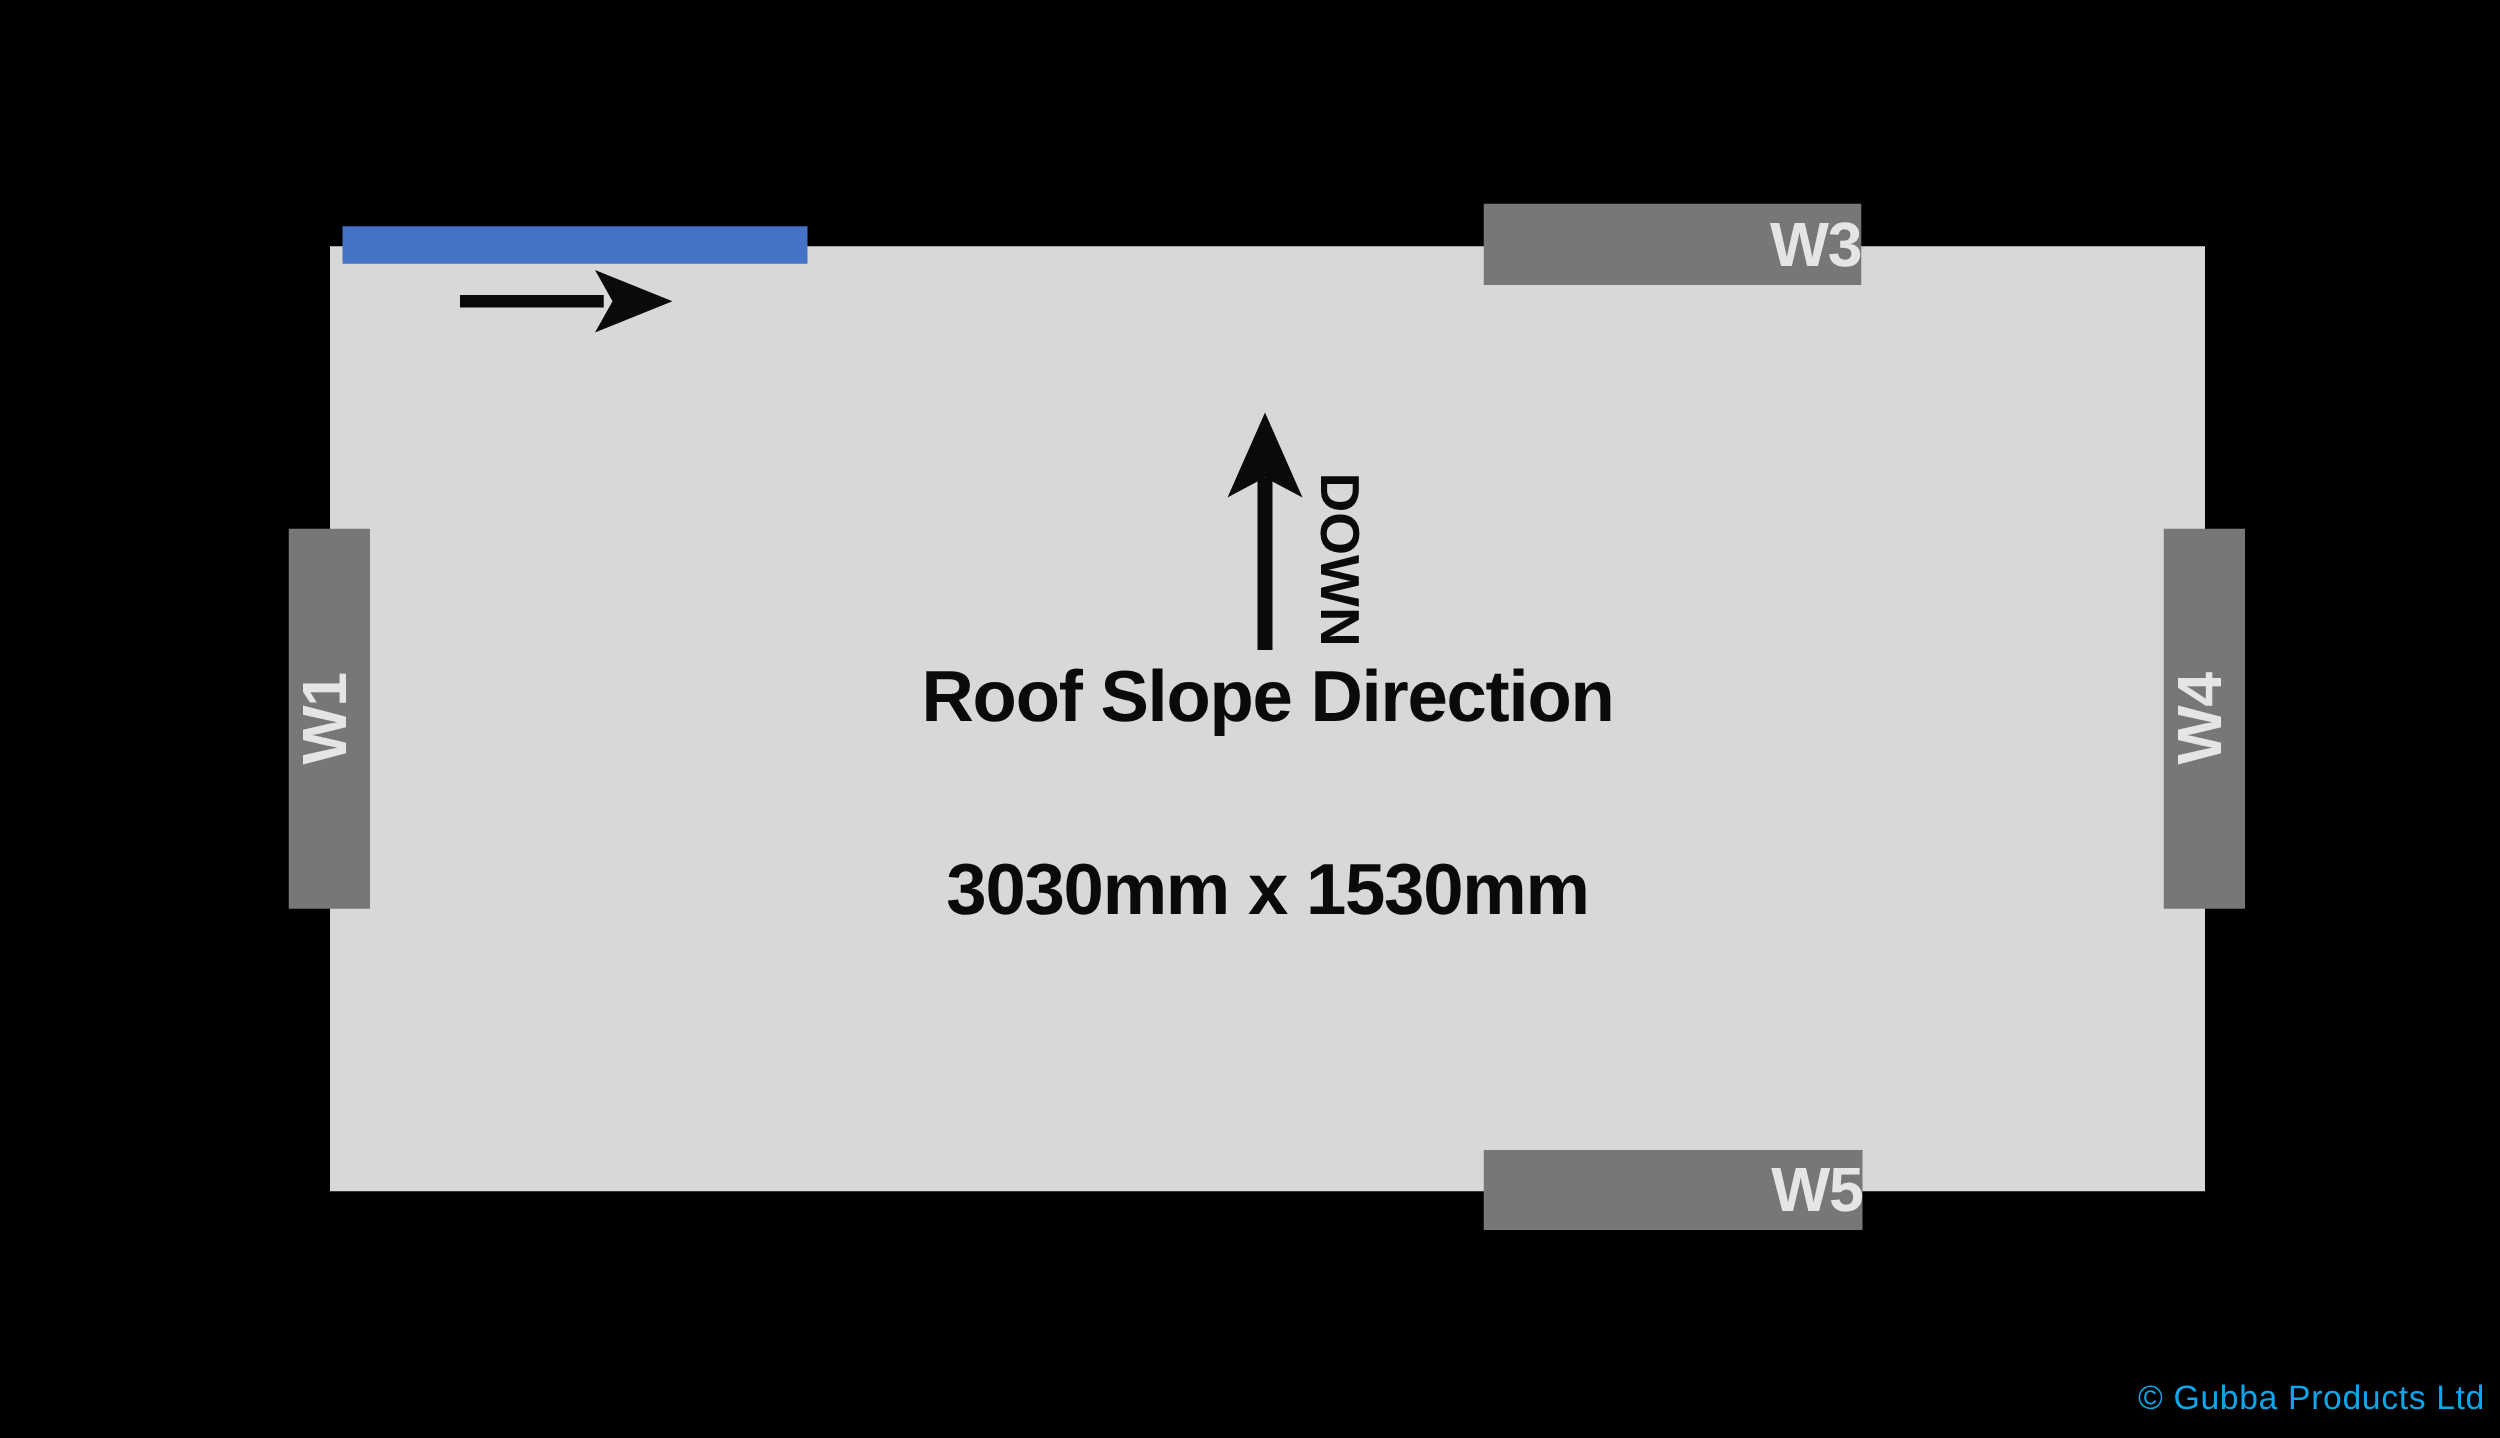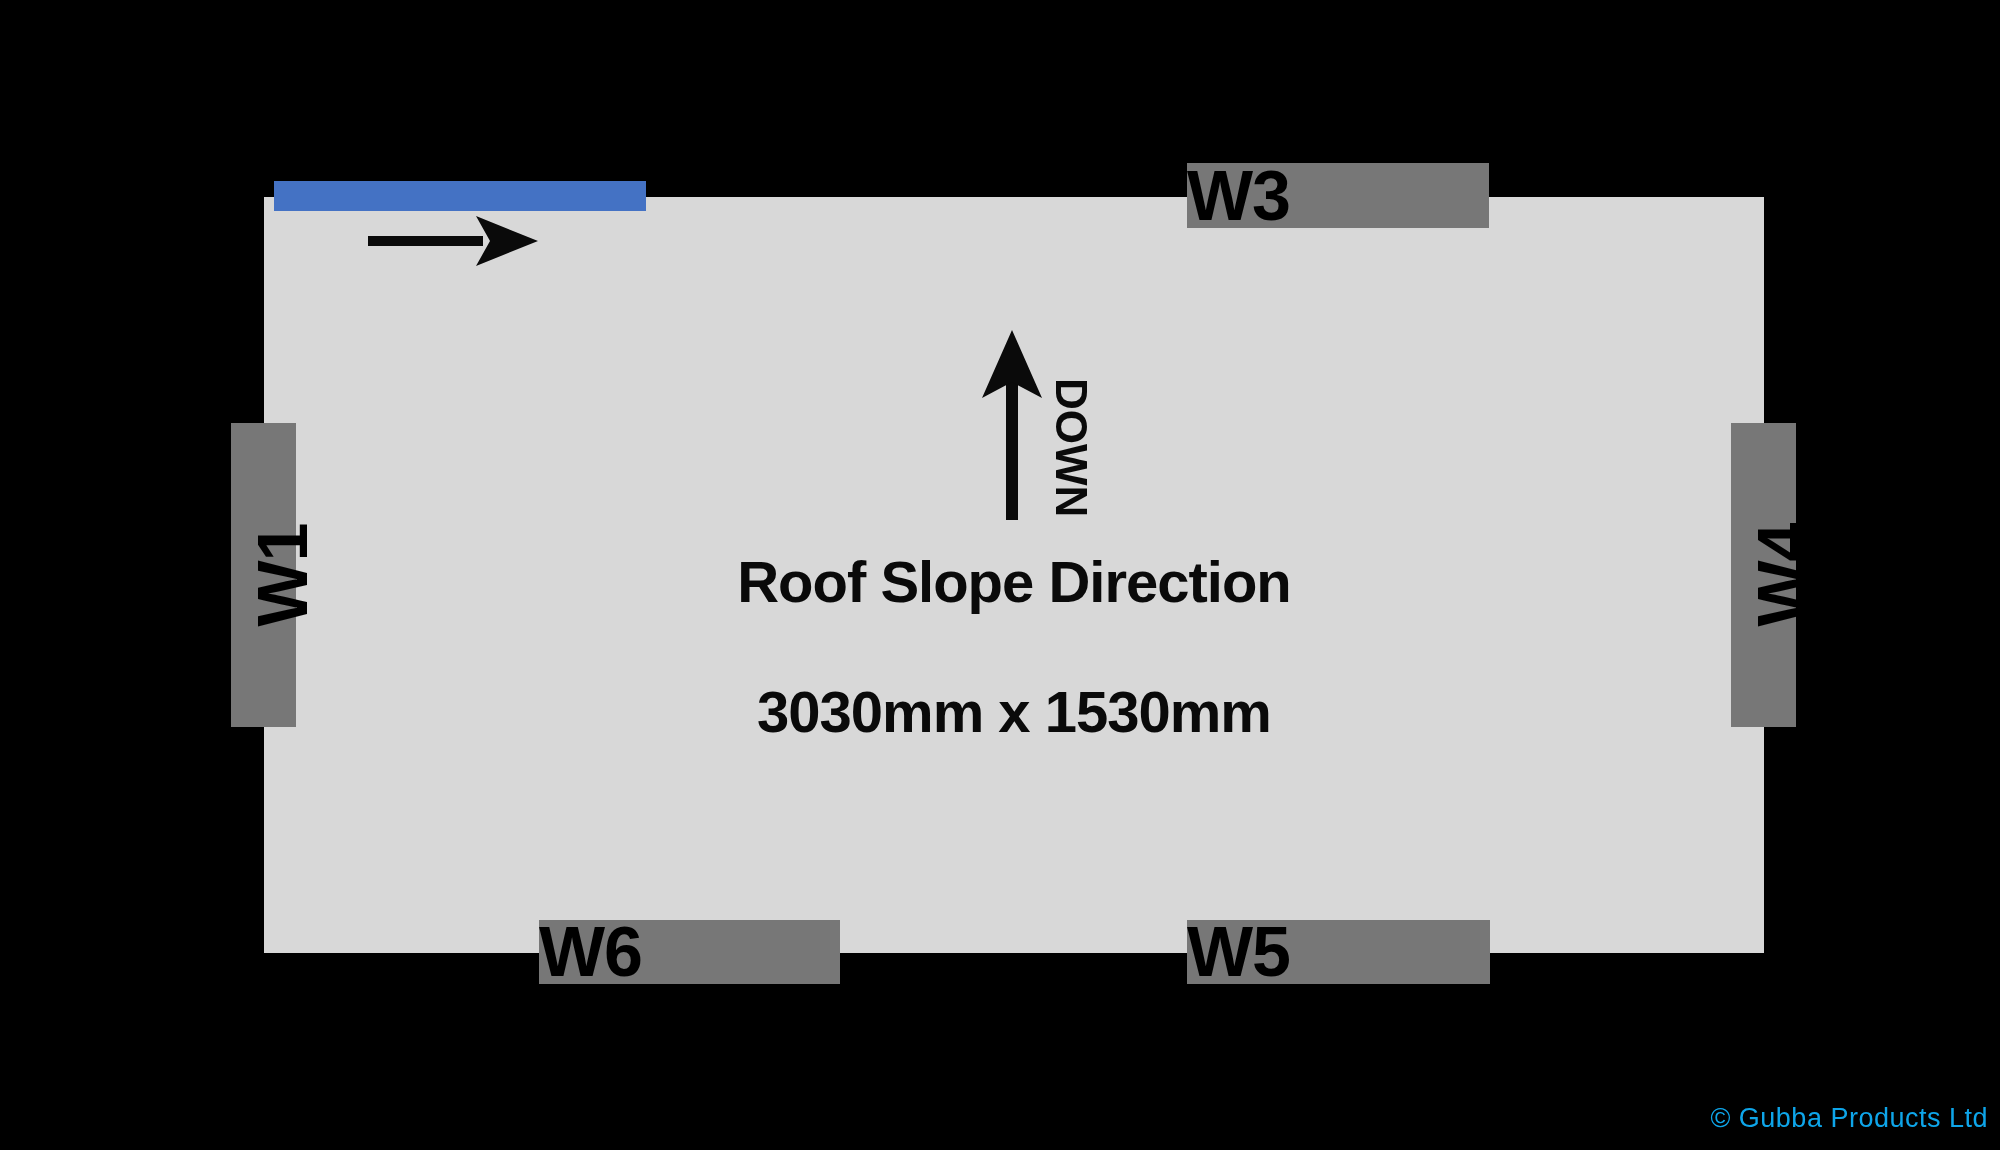--- a/index.html
+++ b/index.html
@@ -45,24 +45,24 @@
     left: 980px;
     top: 328px;
     width: 64px;
     height: 194px;
   }
   .wall {
     position: absolute;
     background: #777777;
     display: flex;
     align-items: center;
-    justify-content: flex-start;
-    color: #000000;
+    justify-content: flex-end;
+    color: #e5e5e5;
     font-weight: 700;
-    font-size: 70px;
+    font-size: 50px;
     letter-spacing: -1px;
   }
   .wall-w3 { left: 1187px; top: 163px; width: 302px; height: 65px; }
   .wall-w5 { left: 1187px; top: 920px; width: 303px; height: 64px; }
   .wall-w6 { left: 539px;  top: 920px; width: 301px; height: 64px; }
   .wall-w1 { left: 231px;  top: 423px; width: 65px;  height: 304px; }
   .wall-w4 { left: 1731px; top: 423px; width: 65px;  height: 304px; }
   .wall-vertical .wall-text {
     transform: rotate(-90deg);
     white-space: nowrap;
@@ -81,21 +81,20 @@
     position: absolute;
     left: 264px;
     width: 1500px;
     top: 526px;
     text-align: center;
     font-weight: 700;
     font-size: 58px;
     letter-spacing: -1px;
     color: #0a0a0a;
     line-height: 64px;
-    margin-top: 24px;
   }
   .model-block {
     position: absolute;
     left: 264px;
     width: 1500px;
     top: 674px;
     text-align: center;
     font-weight: 700;
     font-size: 58px;
     letter-spacing: -1px;
@@ -128,23 +127,20 @@
 
   <div class="wall wall-w3">
     <span class="wall-text">W3</span>
   </div>
   <div class="wall wall-w1 wall-vertical">
     <span class="wall-text">W1</span>
   </div>
   <div class="wall wall-w4 wall-vertical">
     <span class="wall-text">W4</span>
   </div>
-  <div class="wall wall-w6">
-    <span class="wall-text">W6</span>
-  </div>
   <div class="wall wall-w5">
     <span class="wall-text">W5</span>
   </div>
 
   <svg class="arrow-svg arrow-up" viewBox="0 0 64 194">
     <rect x="26" y="54" width="12" height="138" fill="#0a0a0a"></rect>
     <polygon points="32,2 2,70 32,54 62,70" fill="#0a0a0a"></polygon>
   </svg>
 
   <div class="down-label">DOWN</div>

